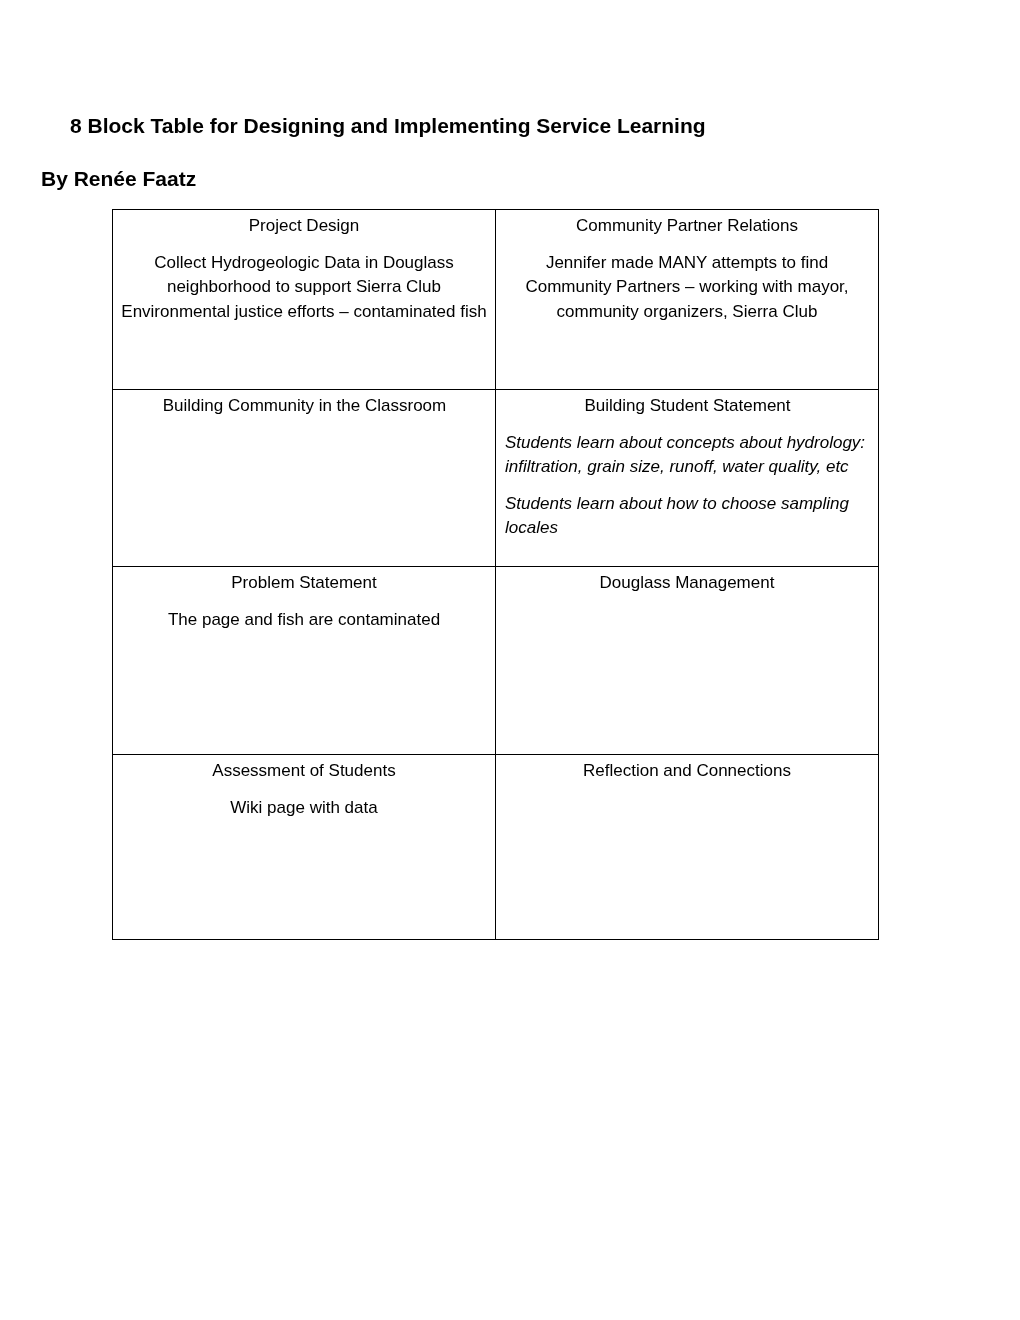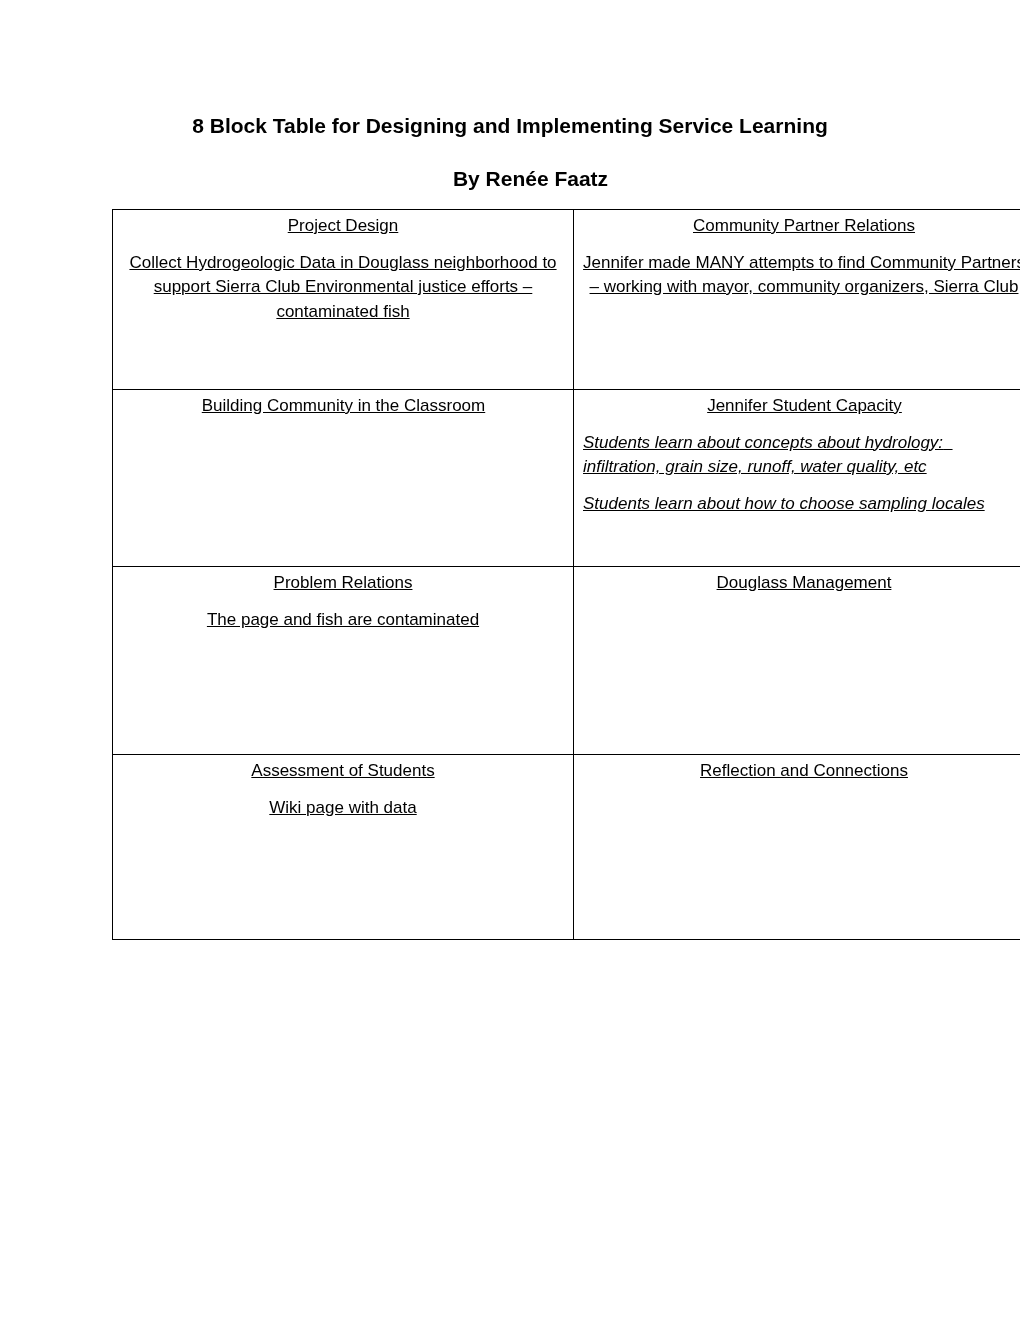--- a/index.html
+++ b/index.html
@@ -13,47 +13,45 @@
     font-family: "Liberation Sans", sans-serif;
     color: #000000;
     position: relative;
   }
   .doc {
     padding-top: 112px;
   }
   .doc-title {
     font-size: 21px;
     font-weight: bold;
-    text-align: center;
+    text-align: left;
     line-height: 28px;
     margin: 0 70px 0 70px;
   }
   .byline {
     font-size: 21px;
     font-weight: bold;
-    text-align: center;
     margin: 27px 0 0 0;
     padding-left: 41px;
   }
   table.block-table {
     border-collapse: collapse;
     table-layout: fixed;
     width: 766px;
     margin: 18px 0 0 112px;
   }
   table.block-table td {
     border: 1px solid #000000;
     vertical-align: top;
-    width: 461px;
+    width: 383px;
     padding: 4px 8px 4px 8px;
     font-size: 17px;
     line-height: 24.5px;
     text-align: center;
     box-sizing: border-box;
-    text-decoration: underline;
   }
   tr.row-1 td { height: 180px; }
   tr.row-2 td { height: 177px; padding-left: 9px; }
   tr.row-3 td { height: 188px; }
   tr.row-4 td { height: 185px; }
   .cell-title {
     text-align: center;
   }
   .cell-body {
     text-align: center;
@@ -87,28 +85,28 @@
           <div class="cell-title">Community Partner Relations</div>
           <div class="cell-body">Jennifer made MANY attempts to find Community Partners – working with mayor, community organizers, Sierra Club</div>
         </td>
       </tr>
       <tr class="row-2">
         <td>
           <div class="cell-title">Building Community in the Classroom</div>
           <div class="cell-body"></div>
         </td>
         <td>
-          <div class="cell-title">Jennifer Student Capacity</div>
+          <div class="cell-title">Building Student Statement</div>
           <div class="cell-body italic-left">Students learn about concepts about hydrology:  infiltration, grain size, runoff, water quality, etc</div>
           <div class="cell-body italic-left">Students learn about how to choose sampling locales</div>
         </td>
       </tr>
       <tr class="row-3">
         <td>
-          <div class="cell-title">Problem Relations</div>
+          <div class="cell-title">Problem Statement</div>
           <div class="cell-body">The page and fish are contaminated</div>
         </td>
         <td>
           <div class="cell-title">Douglass Management</div>
           <div class="cell-body"></div>
         </td>
       </tr>
       <tr class="row-4">
         <td>
           <div class="cell-title">Assessment of Students</div>

